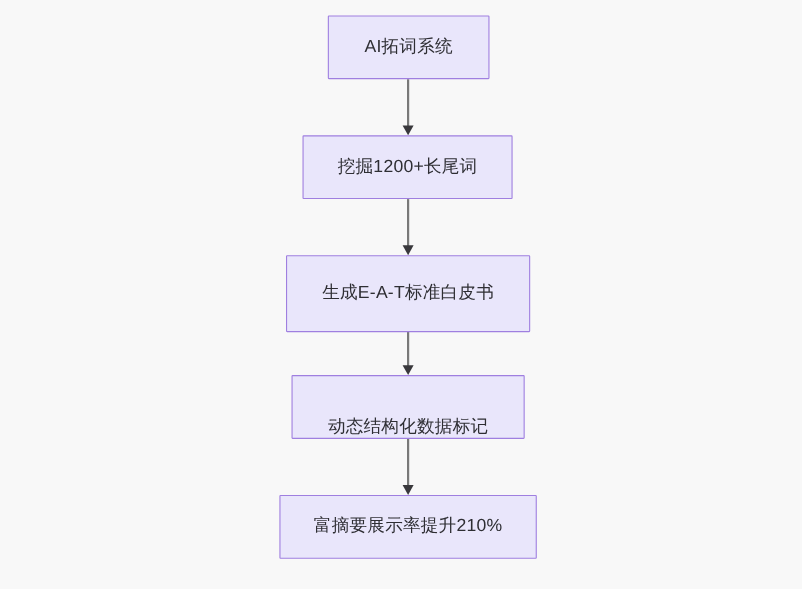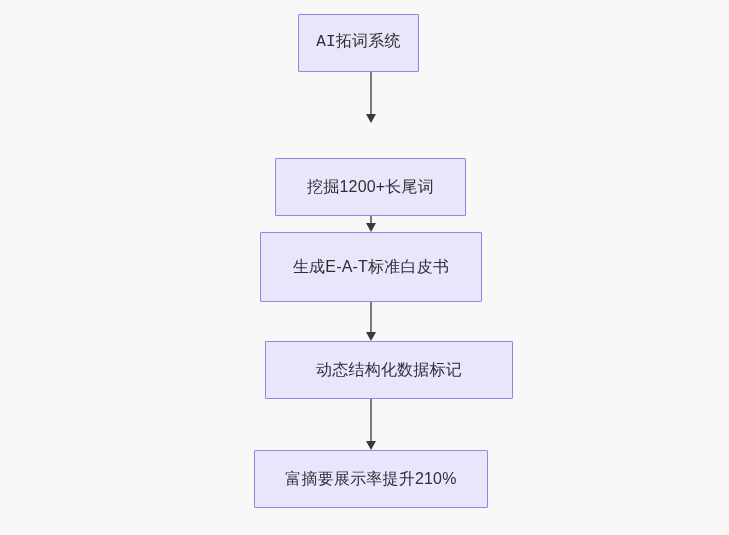--- a/index.html
+++ b/index.html
@@ -72,28 +72,28 @@
       <div class="edge-head" style="top: 42px; border-top-color: rgb(57, 56, 60);"></div>
     </div>
     <div class="edge" style="left: 371px; top: 290px;">
       <div class="edge-line" style="height: 44px; background: rgb(121, 121, 121);"></div>
       <div class="edge-head" style="top: 42px; border-top-color: rgb(57, 56, 60);"></div>
     </div>
     <div class="edge" style="left: 371px; top: 399px;">
       <div class="edge-line" style="height: 44px; background: rgb(121, 121, 121);"></div>
       <div class="edge-head" style="top: 42px; border-top-color: rgb(57, 56, 60);"></div>
     </div>
-    <div class="node" style="left: 298px; top: 14px; width: 121px; height: 58px; background: rgb(233, 230, 251); border-color: rgb(159, 127, 224); color: rgb(46, 46, 51); font-family: Liberation Mono, monospace;">
+    <div class="node" style="left: 298px; top: 14px; width: 147px; height: 58px; background: rgb(233, 230, 251); border-color: rgb(159, 127, 224); color: rgb(46, 46, 51);">
       <span class="node-label">AI拓词系统</span>
     </div>
-    <div class="node" style="left: 275px; top: 123px; width: 191px; height: 58px; background: rgb(233, 230, 251); border-color: rgb(159, 127, 224); color: rgb(46, 46, 51); margin-top: 35px;">
+    <div class="node" style="left: 275px; top: 123px; width: 191px; height: 58px; background: rgb(233, 230, 251); border-color: rgb(159, 127, 224); color: rgb(46, 46, 51);">
       <span class="node-label">挖掘1200+长尾词</span>
     </div>
     <div class="node" style="left: 260px; top: 232px; width: 222px; height: 70px; background: rgb(233, 230, 251); border-color: rgb(159, 127, 224); color: rgb(46, 46, 51);">
       <span class="node-label">生成E-A-T标准白皮书</span>
     </div>
-    <div class="node" style="left: 265px; top: 341px; width: 248px; height: 58px; background: rgb(233, 230, 251); border-color: rgb(159, 127, 224); color: rgb(46, 46, 51);">
+    <div class="node" style="left: 265px; top: 341px; width: 212px; height: 58px; background: rgb(233, 230, 251); border-color: rgb(159, 127, 224); color: rgb(46, 46, 51); align-items: flex-end;">
       <span class="node-label">动态结构化数据标记</span>
     </div>
     <div class="node" style="left: 254px; top: 450px; width: 234px; height: 58px; background: rgb(233, 230, 251); border-color: rgb(159, 127, 224); color: rgb(46, 46, 51);">
       <span class="node-label">富摘要展示率提升210%</span>
     </div>
   </div>
 
 </body></html>

